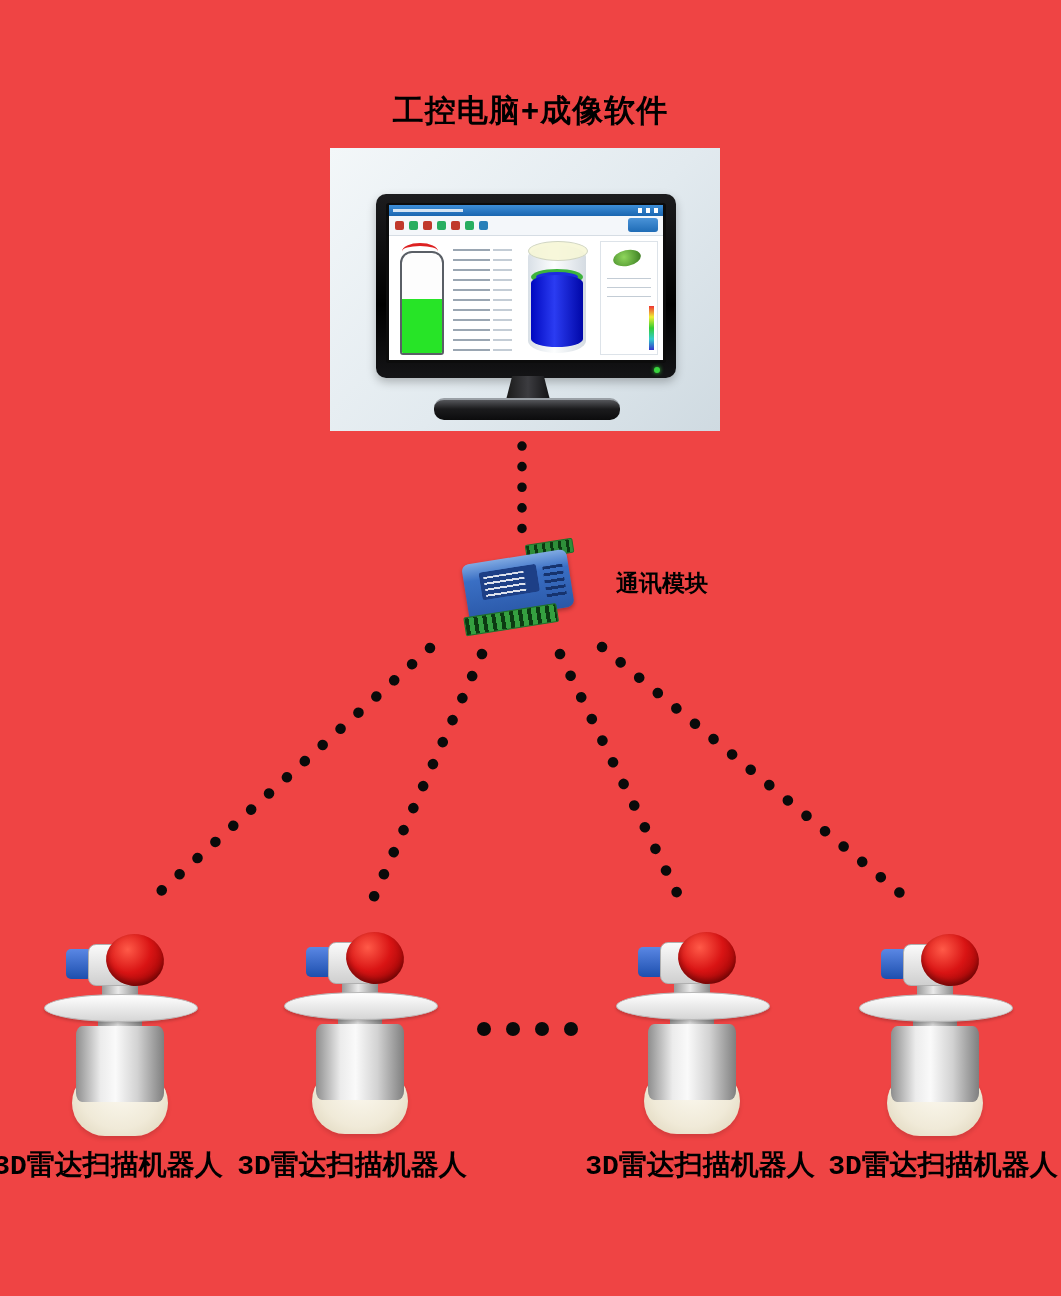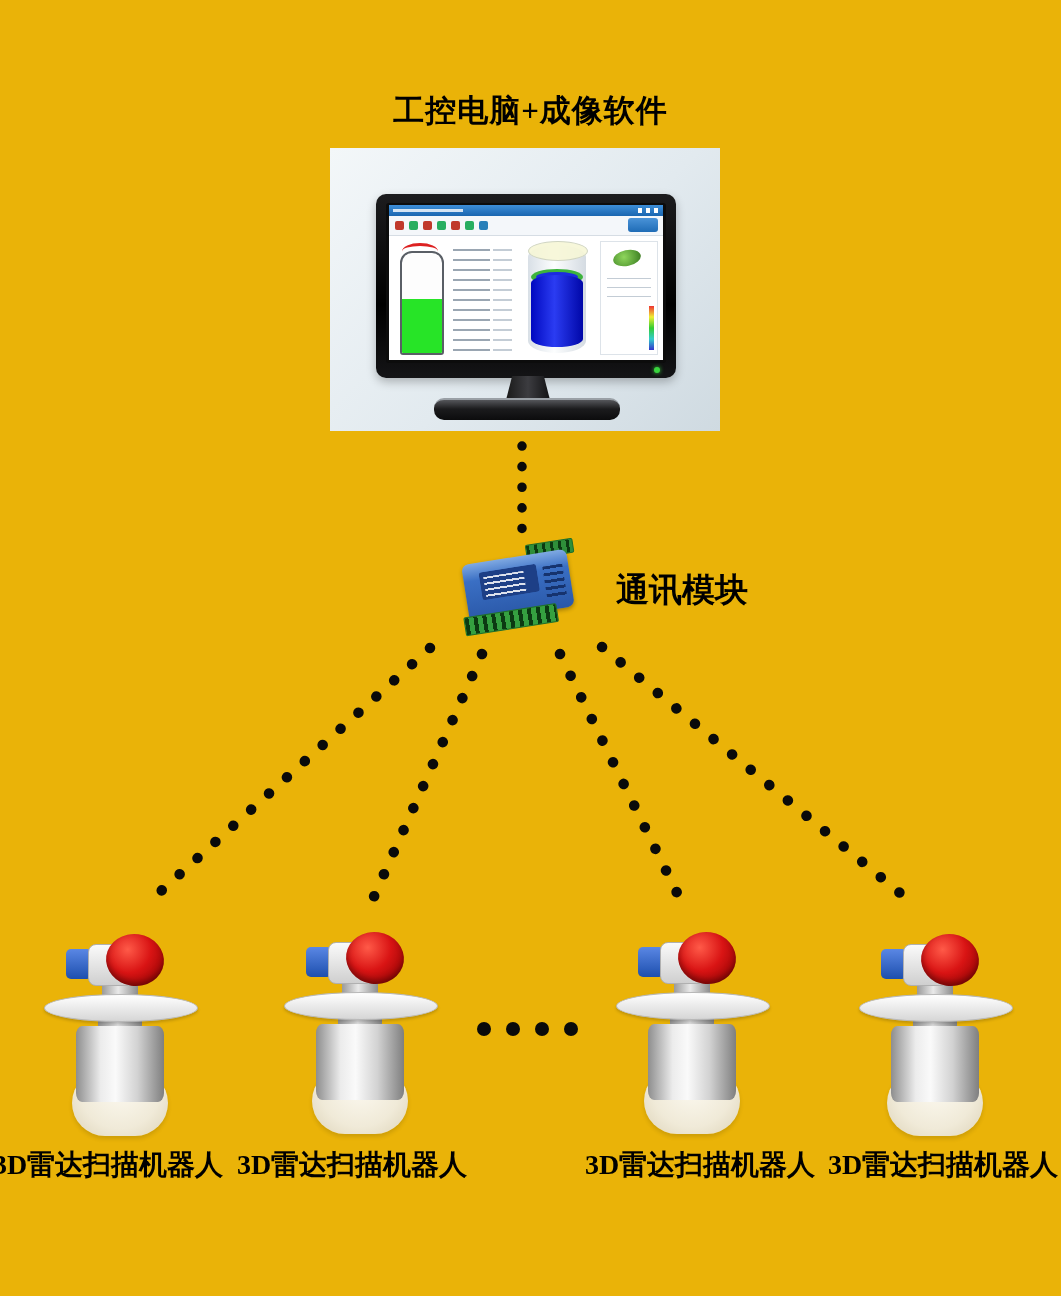--- a/index.html
+++ b/index.html
@@ -1,17 +1,17 @@
 <!DOCTYPE html>
 <html><head>
 <meta charset="utf-8">
 <style>
   html,body{margin:0;padding:0;background:#fff;}
-  .canvas{position:relative;width:1061px;height:1296px;background:#eab308;overflow:hidden;
-          font-family:Liberation Serif, serif;}
+  .canvas{position:relative;width:1061px;height:1296px;background:#ef4444;overflow:hidden;
+          font-family:Liberation Mono, monospace;}
 
   
   .diagram-title{position:absolute;left:0;top:90px;width:1061px;text-align:center;
     font-size:31px;font-weight:700;color:#000;letter-spacing:1px;}
 
   
   .photo-card{position:absolute;left:330px;top:148px;width:390px;height:283px;
     background:linear-gradient(135deg,#f3f7f9 0%,#e2eaef 55%,#cfdae1 100%);}
   .monitor-bezel{position:absolute;left:46px;top:46px;width:300px;height:184px;
     background:linear-gradient(180deg,#1c1c1e,#000 60%,#141416);border-radius:10px;
@@ -87,21 +87,21 @@
     background:linear-gradient(180deg,#7fa9e2 0%,#3a6fc4 30%,#2a58a8 100%);
     box-shadow:0 2px 4px rgba(0,0,0,.3);}
   .m-label{position:absolute;left:16px;top:10px;width:58px;height:28px;background:#1d3f86;border-radius:3px;
     background-image:repeating-linear-gradient(to bottom,rgba(255,255,255,.85) 0 2px,transparent 2px 6px);
     background-size:70% 100%;background-repeat:no-repeat;background-position:4px 5px;}
   .m-holes{position:absolute;left:80px;top:14px;width:20px;height:34px;
     background:repeating-linear-gradient(to bottom,#16336e 0 3px,transparent 3px 7px);}
   .m-term-front{position:absolute;left:0px;top:62px;width:92px;height:17px;background:#2f8f3a;
     border:1px solid #1f6f2a;border-radius:2px;
     background-image:repeating-linear-gradient(90deg,#0c3a12 0 4px,#35a040 4px 9px);}
-  .comm-label{position:absolute;left:616px;top:568px;width:220px;font-size:33px;font-weight:700;color:#000;}
+  .comm-label{position:absolute;left:616px;top:568px;width:220px;font-size:23px;font-weight:700;color:#000;}
 
   
   .sensor{position:absolute;width:180px;height:212px;}
   .cap-red{position:absolute;left:76px;top:2px;width:58px;height:52px;border-radius:50%;z-index:6;
     background:radial-gradient(circle at 35% 32%,#ff5a48,#d91414 45%,#a80808 75%,#7c0404);
     box-shadow:inset 0 -4px 6px rgba(0,0,0,.35);transform:rotate(8deg);}
   .head-box{position:absolute;left:58px;top:12px;width:54px;height:40px;z-index:5;border-radius:8px;
     background:linear-gradient(180deg,#fafafa,#cfcfcf);border:1px solid #b0b0b0;}
   .head-blue{position:absolute;left:36px;top:17px;width:26px;height:30px;z-index:4;border-radius:5px;
     background:linear-gradient(180deg,#5a87e4,#1d4fae);}

